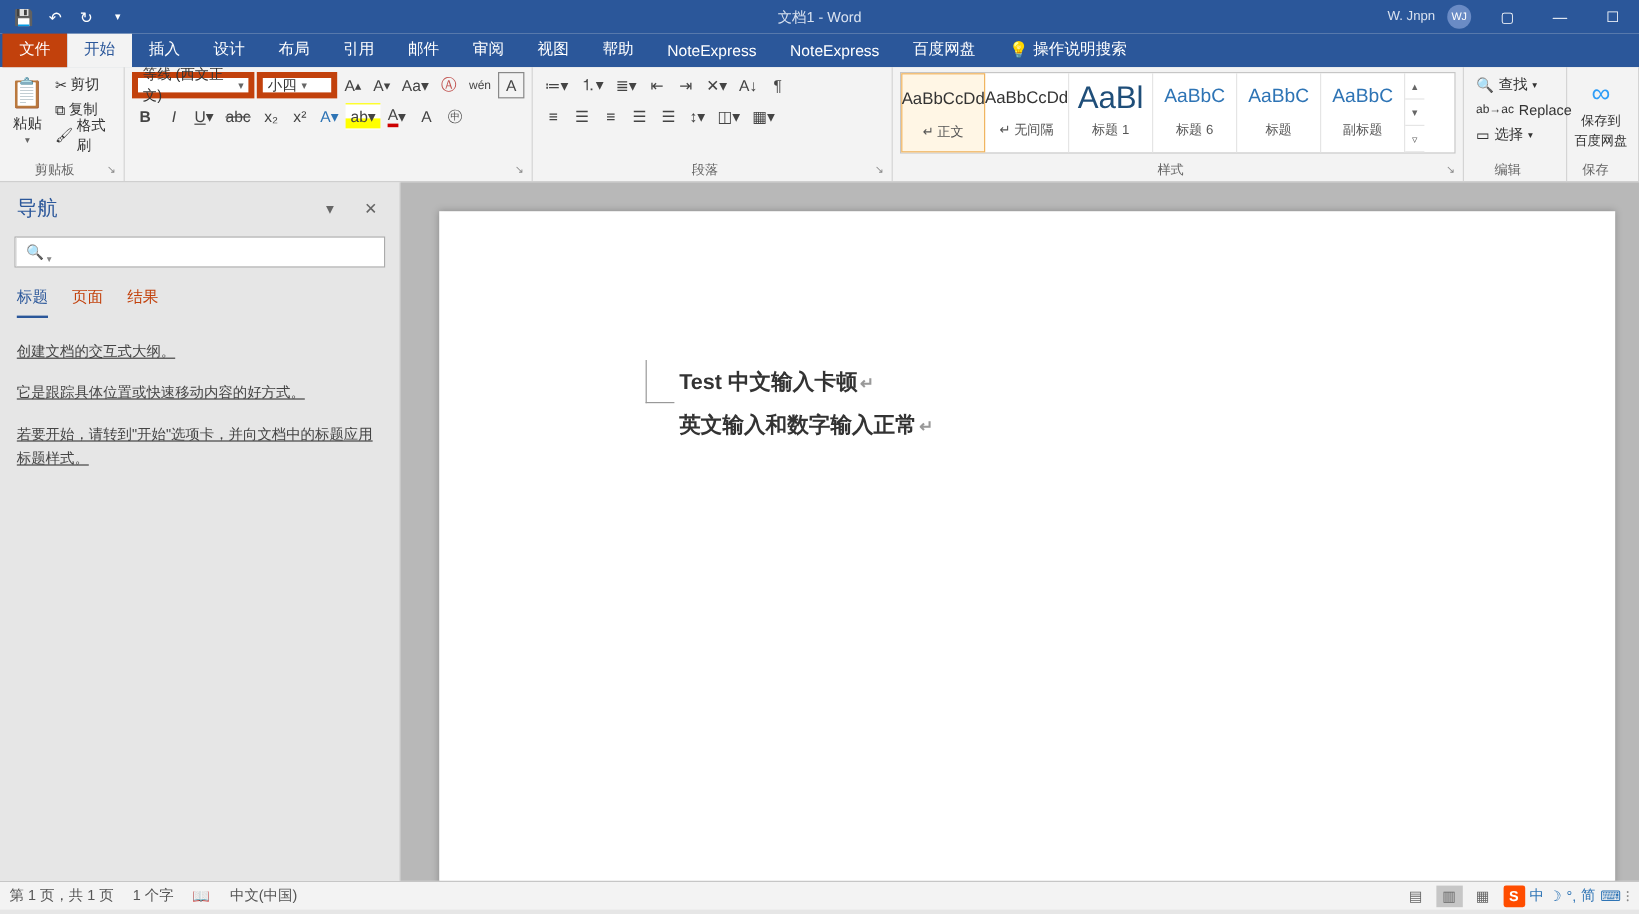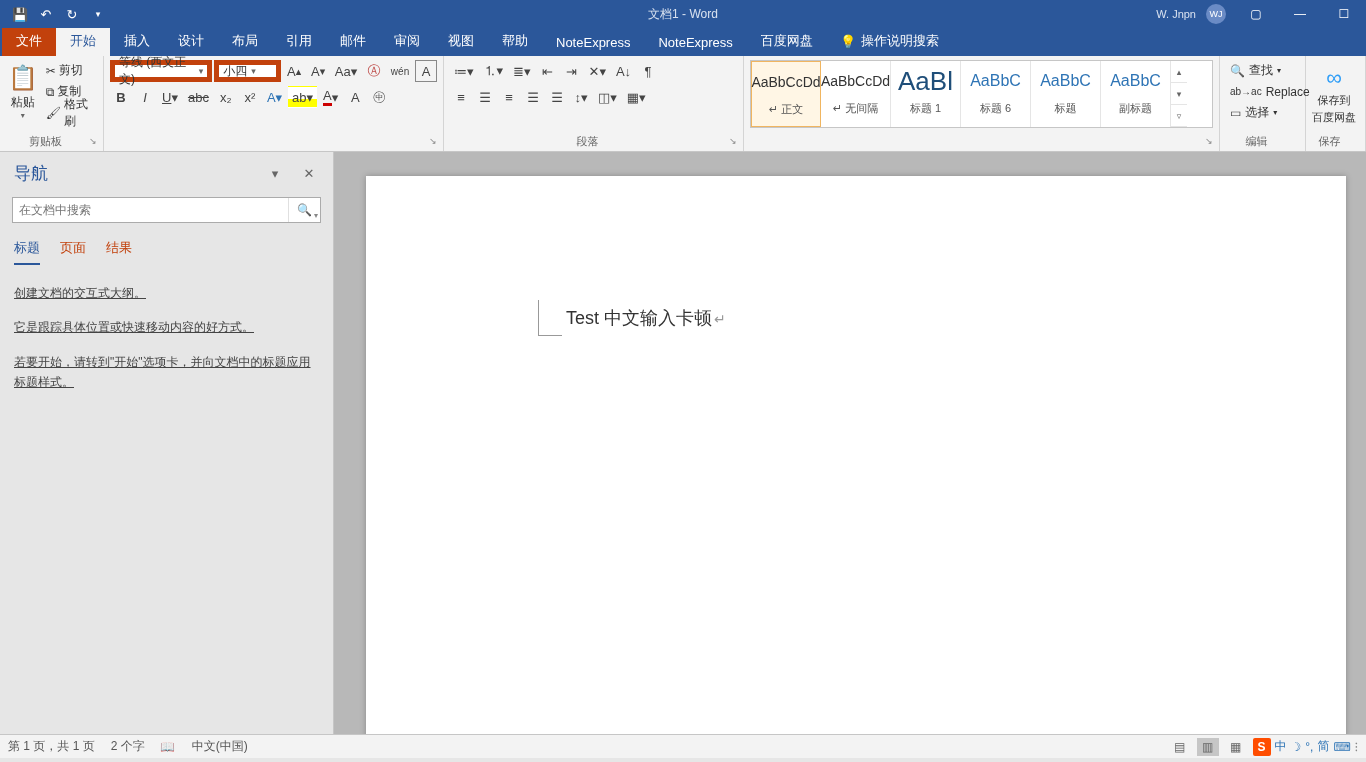--- a/index.html
+++ b/index.html
@@ -68,21 +68,21 @@
 .navtabs { display:flex; gap:20px; padding:10px 14px 0 14px; font-size:13px; }
 .navtabs .nt { cursor:pointer; padding-bottom:6px; color:#c2410c; }
 .navtabs .nt.act { color:#2b579a; border-bottom:2px solid #2b579a; }
 .navbody { padding:18px 14px; font-size:12px; color:#444; line-height:1.7;text-decoration:underline; }
 .navbody p { margin-bottom:14px; }
 
 
 .docarea { flex:1; background:#b8b8b8; overflow:hidden; position:relative; padding:24px 0 0 32px; }
 .page { width:980px; min-height:1200px; background:#fff; box-shadow:0 0 6px rgba(0,0,0,.25); padding:124px 100px 60px 200px; font-family:"DengXian","SimSun",serif; font-size:18px; color:#333; line-height:2; position:relative; }
 .page .margin-mark { position:absolute; left:172px; top:124px; width:24px; height:36px; border-left:1px solid #999; border-bottom:1px solid #999; }
-.page .para { position:relative; }
+.page .para { position:relative;font-weight:bold; }
 .page .ret { color:#999; font-size:14px; margin-left:2px; }
 
 
 .status { height:24px; background:#f3f3f3; border-top:1px solid #c6c6c6; display:flex; align-items:center; font-size:12px; color:#555; padding:0 8px; }
 .status .sitem { margin-right:16px; display:flex; align-items:center; gap:4px; }
 .status .right { margin-left:auto; display:flex; align-items:center; gap:6px; }
 .status .vbtn { width:22px; height:18px; display:flex; align-items:center; justify-content:center; cursor:pointer; color:#666; }
 .status .vbtn.act { background:#c6c6c6; }
 .status .ime { display:flex; align-items:center; gap:4px; }
 .status .ime span { cursor:pointer; }
@@ -247,20 +247,21 @@
         <div class="gitem h">
           <div class="prev">AaBbC</div>
           <div class="sname">副标题</div>
         </div>
         <div class="gmore">
           <div>▴</div>
           <div>▾</div>
           <div>▿</div>
         </div>
       </div>
+    <div class="glabel">样式</div>
     <div class="dlg">↘</div>
   </div>
 
   <div class="group g-edit" style="width:86px">
     <div class="erow">
         <span>🔍</span>
         <span>查找</span>
         <span style="font-size:8px">▾</span>
       </div>
     <div class="erow">
@@ -287,46 +288,46 @@
 
 <div class="layout">
 
   <div class="navpane">
     <div class="navhead">
       <div class="ntitle">导航</div>
       <div class="nbtn">▾</div>
       <div class="nbtn">✕</div>
     </div>
     <div class="navsearch">
-      <input type="text" placeholder="在文档中搜索" style="">
       <div class="sico">🔍</div>
     </div>
     <div class="navtabs">
       <div class="nt act">标题</div>
       <div class="nt">页面</div>
       <div class="nt">结果</div>
     </div>
     <div class="navbody">
       <p>创建文档的交互式大纲。</p>
       <p>它是跟踪具体位置或快速移动内容的好方式。</p>
       <p>若要开始，请转到"开始"选项卡，并向文档中的标题应用标题样式。</p>
     </div>
   </div>
 
   <div class="docarea">
     <div class="page">
       <div class="margin-mark"></div>
       <div class="para"><span>Test 中文输入卡顿</span><span class="ret">↵</span></div>
+      <div class="para"><span>英文输入和数字输入正常</span><span class="ret">↵</span></div>
     </div>
   </div>
 </div>
 
 <div class="status">
   <div class="sitem">第 1 页，共 1 页</div>
-  <div class="sitem">2 个字</div>
+  <div class="sitem">1 个字</div>
   <div class="sitem">📖</div>
   <div class="sitem">中文(中国)</div>
   <div class="right">
     <div class="vbtn">▤</div>
     <div class="vbtn act">▥</div>
     <div class="vbtn">▦</div>
     <div class="ime">
       <span class="sogou">S</span>
       <span style="color:#2e74b5">中</span>
       <span style="color:#2e74b5">☽</span>

